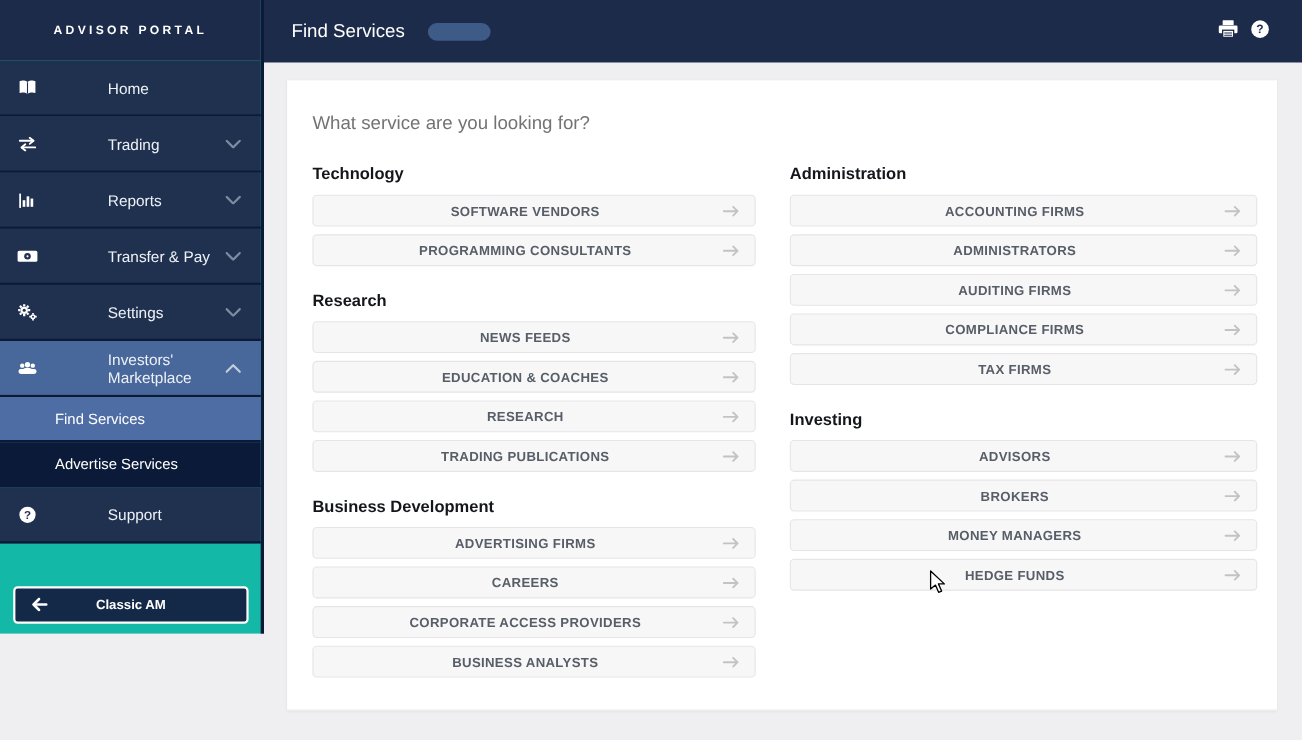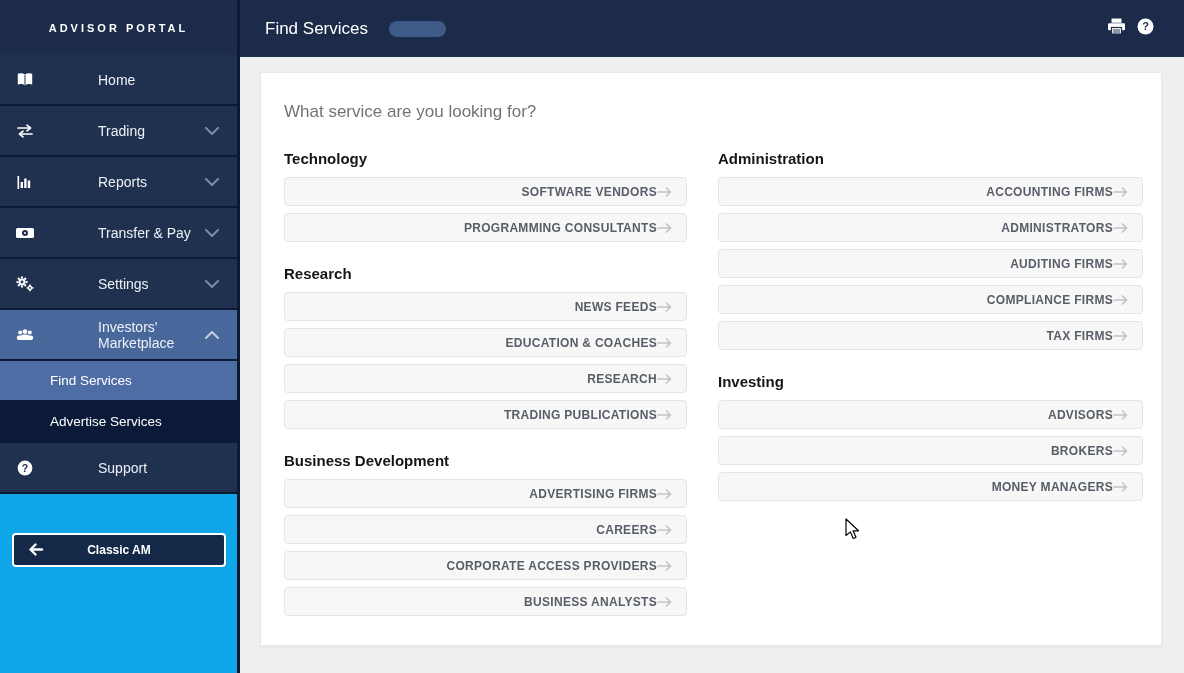--- a/index.html
+++ b/index.html
@@ -1,21 +1,21 @@
 <!DOCTYPE html>
 <html><head>
 <meta charset="utf-8">
 <style>
   * { margin:0; padding:0; box-sizing:border-box; }
   html,body { width:1184px; height:673px; overflow:hidden; }
   body { font-family:"Liberation Sans", sans-serif; background:#efeff1; position:relative; }
 
   
-  .sidebar { position:absolute; left:0; top:0; width:240px; height:673px;
-             background:#0ea5e9; border-right:3px solid #0c1a36; }
+  .sidebar { position:absolute; left:0; top:0; width:240px; height:576px;
+             background:#14b8a6; border-right:3px solid #0c1a36; }
   .brand { height:55px; background:#1d2b4b; color:#ffffff; display:flex; align-items:center;
            justify-content:center; font-size:11px; font-weight:bold; letter-spacing:3px; }
   .nav-item { height:51px; background:#203150; border-bottom:2px solid #0c1a36;
               display:flex; align-items:center; color:#eef1f6; font-size:14px; cursor:default; }
   .icon-cell { width:50px; display:flex; justify-content:center; align-items:center; flex:none; }
   .nav-label { flex:1;margin-left:48px; }
   .chev { margin-right:18px; flex:none; display:flex; }
   .nav-item.selected { background:#48679a; }
   .sub-item { height:41px; border-bottom:2px solid #0c1a36; display:flex; align-items:center;
               padding-left:50px; color:#ffffff; font-size:13.5px; }
@@ -41,21 +41,21 @@
   .heading { font-size:17px; color:#737373; line-height:22px; }
   .columns { display:flex; margin-top:26px; }
   #col0 { width:403px; margin-right:31px; flex:none; }
   #col1 { width:425px; flex:none; }
   .section-title { font-size:15px; font-weight:bold; color:#14161a; line-height:20px;
                    margin:22px 0 8px 0; }
   .section:first-child .section-title { margin-top:0; }
   .svc { width:100%; height:29px; display:flex; align-items:center; background:#f7f7f8;
          border:1px solid #e5e5e7; border-radius:4px; padding:0 13px; margin-bottom:7px;
          font-family:inherit; cursor:pointer; }
-  .svc-label { flex:1; text-align:right; font-size:12px; font-weight:bold; color:#575e67;
+  .svc-label { flex:1; text-align:center; font-size:12px; font-weight:bold; color:#575e67;
                letter-spacing:0.3px; white-space:nowrap; }
   .svc-arrow { flex:none; }
 
   
   .cursor { position:absolute; left:845px; top:518px; z-index:20; pointer-events:none; }
 </style>
 </head>
 <body>
 
 <div class="sidebar">
@@ -355,20 +355,26 @@
               <svg class="svc-arrow" width="16" height="10" viewBox="0 0 16 10">
                 <path d="M1 5 H13.5 M9.5 1 L13.5 5 L9.5 9" fill="none" stroke="#c3c3c5" stroke-width="1.7" stroke-linecap="round" stroke-linejoin="round"></path>
               </svg>
             </button>
             <button class="svc">
               <span class="svc-label">MONEY MANAGERS</span>
               <svg class="svc-arrow" width="16" height="10" viewBox="0 0 16 10">
                 <path d="M1 5 H13.5 M9.5 1 L13.5 5 L9.5 9" fill="none" stroke="#c3c3c5" stroke-width="1.7" stroke-linecap="round" stroke-linejoin="round"></path>
               </svg>
             </button>
+            <button class="svc">
+              <span class="svc-label">HEDGE FUNDS</span>
+              <svg class="svc-arrow" width="16" height="10" viewBox="0 0 16 10">
+                <path d="M1 5 H13.5 M9.5 1 L13.5 5 L9.5 9" fill="none" stroke="#c3c3c5" stroke-width="1.7" stroke-linecap="round" stroke-linejoin="round"></path>
+              </svg>
+            </button>
           </div>
         </div>
     </div>
   </div>
 </div>
 
 <div class="cursor">
   <svg width="15" height="22" viewBox="0 0 15 22">
       <polygon points="1,1 1,17.5 5.4,13.9 8.3,20.5 11,19.3 8.1,12.8 13.5,12.8" fill="#ffffff" stroke="#000000" stroke-width="1.2" stroke-linejoin="round"></polygon>
     </svg>

